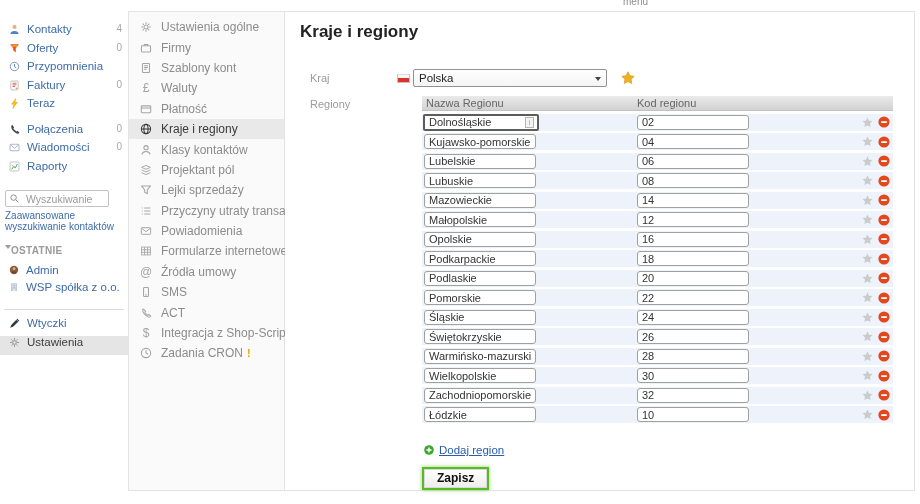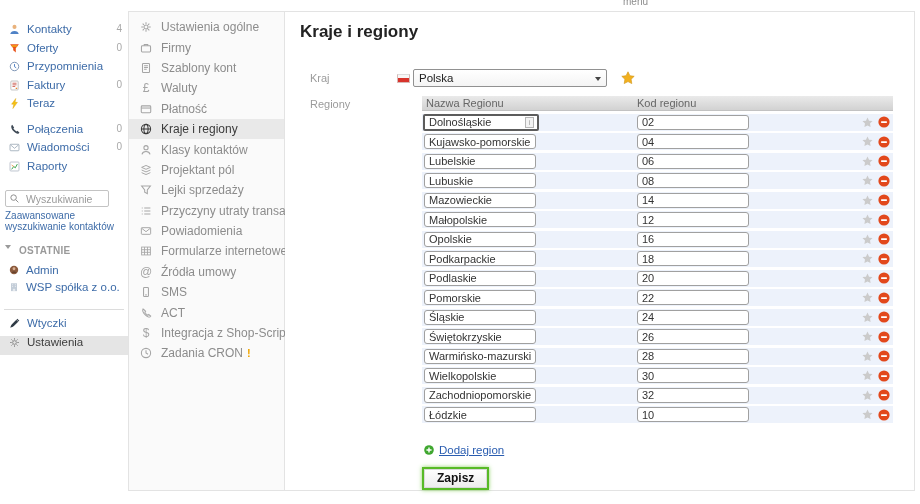--- a/index.html
+++ b/index.html
@@ -16,21 +16,21 @@
   .g2{padding-top:7px}
   .nav-item{display:flex;align-items:flex-start;height:18.5px;padding:0 6px 0 8px;cursor:pointer}
   .nav-ic{width:13px;height:13px;flex:none;margin-right:6px}
   .nav-label{font-size:11.5px;color:#3e6ca8;white-space:nowrap}
   .nav-count{margin-left:auto;font-size:10px;color:#a8a8a8}
   .search-wrap{margin:12px 0 0 5px;position:relative;width:104px;height:17px;border:1px solid #c3c3c3;border-radius:2px;background:#fff;box-sizing:border-box}
   .search-input{position:absolute;left:18px;top:1px;width:80px;height:12px;border:0;outline:0;font-size:10.5px;color:#444;font-family:inherit;background:transparent}
   .search-input::placeholder{color:#9a9a9a}
   .search-ic{position:absolute;left:3px;top:2px;width:11px;height:11px;color:#8a8a8a}
   .adv-link{margin:3px 0 0 5px;font-size:10px;color:#3e6ca8;line-height:11px;width:115px;cursor:pointer}
-  .recent-head{margin:13px 0 0 5px;font-size:10px;font-weight:bold;color:#9a9a9a;display:flex;align-items:flex-start;gap:8px;letter-spacing:.3px}
+  .recent-head{margin:13px 0 0 5px;font-size:10px;font-weight:bold;color:#9a9a9a;display:flex;align-items:flex-start;gap:0;letter-spacing:.3px}
   .tri{width:0;height:0;border-left:3.5px solid transparent;border-right:3.5px solid transparent;border-top:4.5px solid #9a9a9a}
   .recent-wrap{margin-top:5px}
   .recent-item{display:flex;align-items:center;height:17px;padding:0 8px;font-size:11.5px;color:#3e6ca8;cursor:pointer}
   .recent-item .nav-ic{width:12px;height:12px}
   .side-divider{border:0;border-top:1px solid #dcdcdc;margin:14px 4px 0 4px}
   .tools{margin-top:7px}
   .tool-item{display:flex;height:19px;padding:0 8px;cursor:pointer}
   .tool-item .nav-label{color:#3e6ca8}
   .tool-item.selected{background:#e5e5e5}
   .tool-item.selected .nav-label{color:#3d3d3d}

